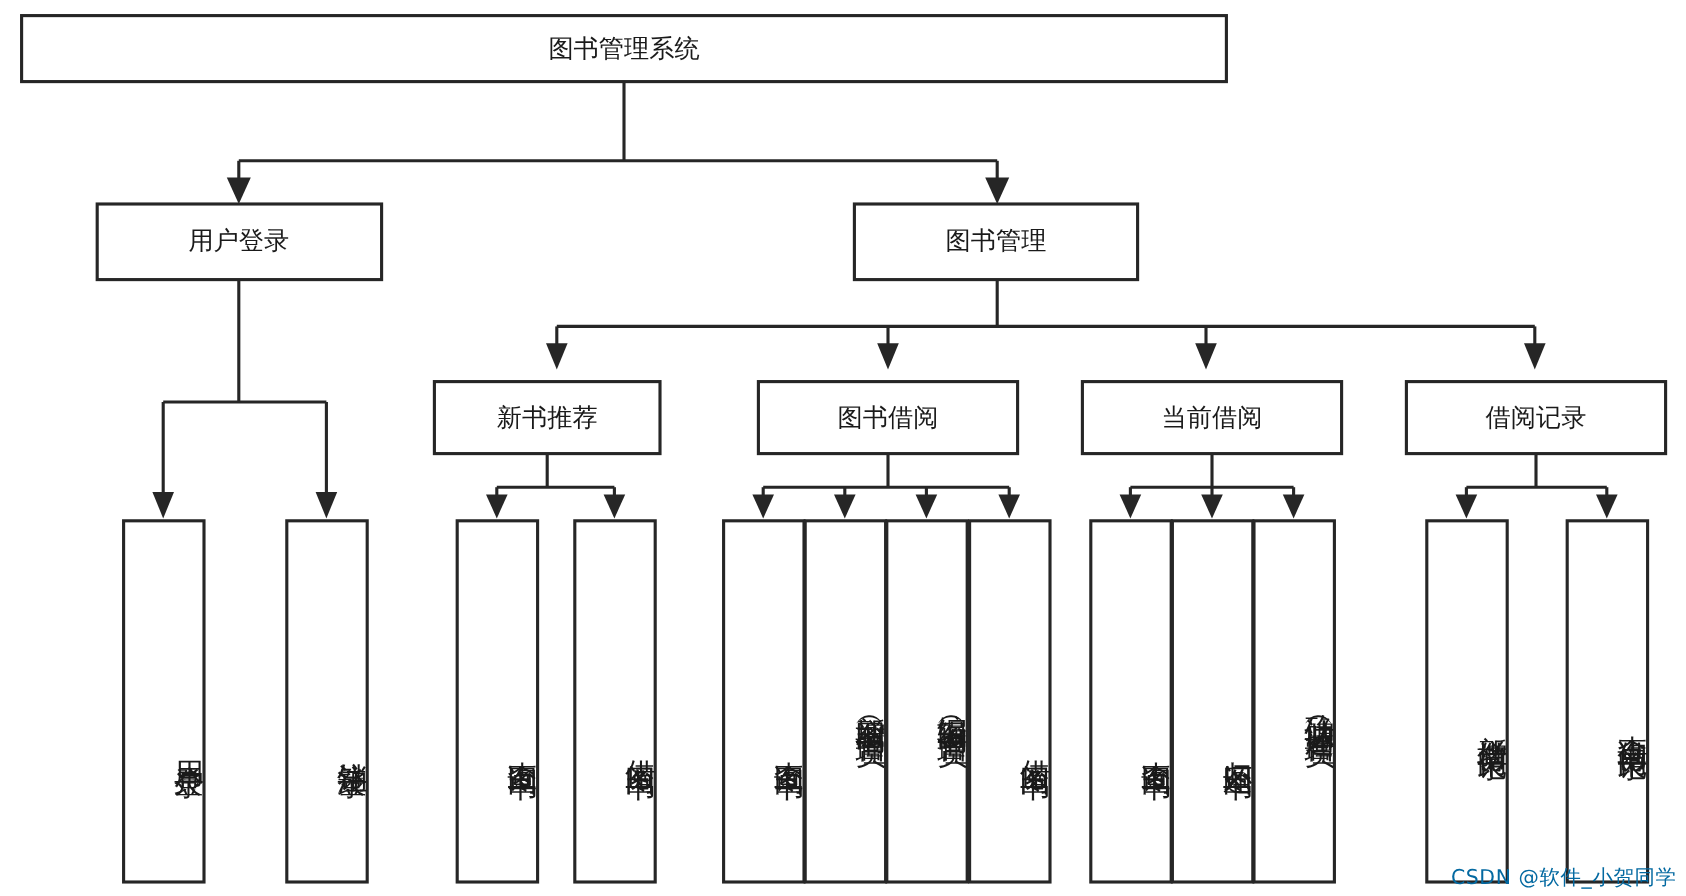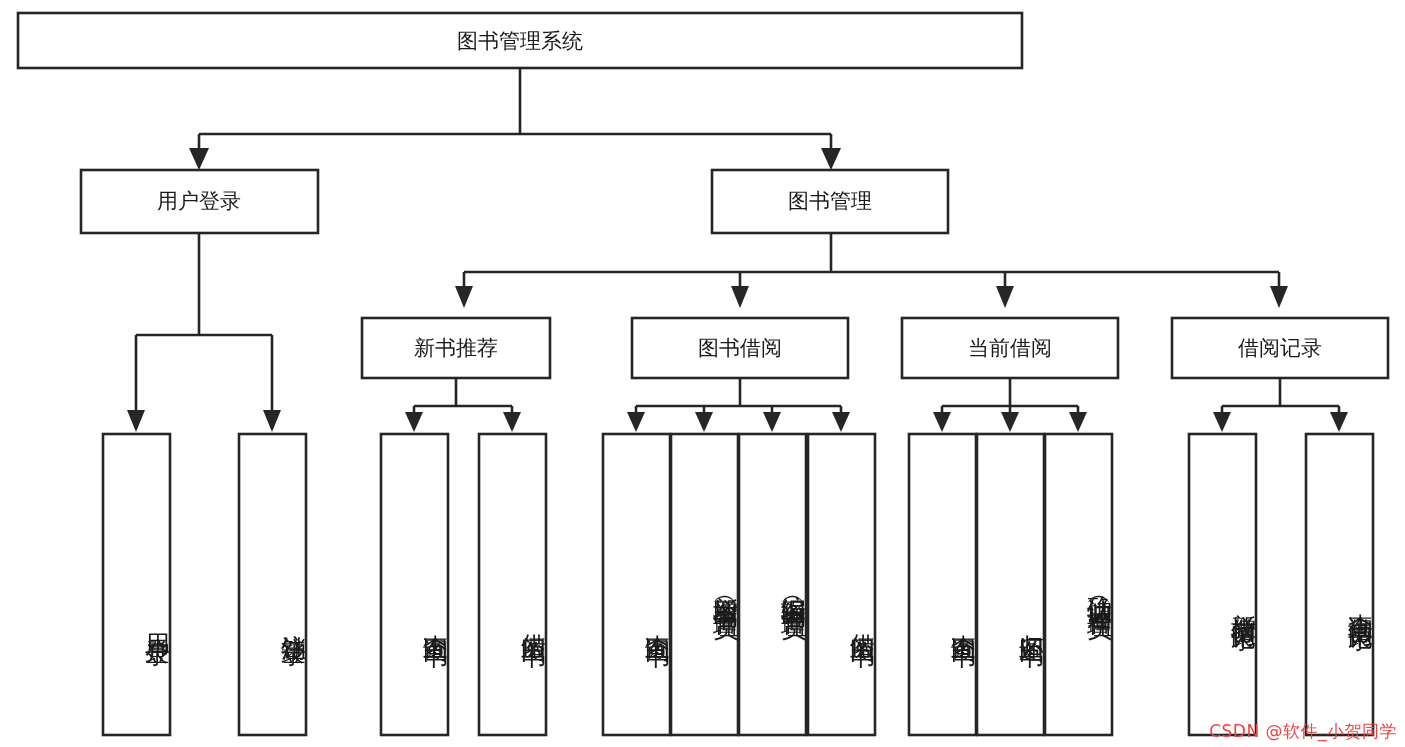--- a/index.html
+++ b/index.html
@@ -63,21 +63,21 @@
     align-items: flex-start;
     justify-content: center;
     pointer-events: none;
   }
   .watermark {
     position: absolute;
     right: 8px;
     bottom: 4px;
     font-family: "DejaVu Sans", "Liberation Sans", sans-serif;
     font-size: 17px;
-    color: #ef4444;
+    color: #0369a1;
     white-space: nowrap;
     letter-spacing: 0.5px;
   }
 </style>
 </head>
 <body>
 
 <div id="diagram-root">
 
   <svg id="flowchart" viewBox="0 0 1405 747">

